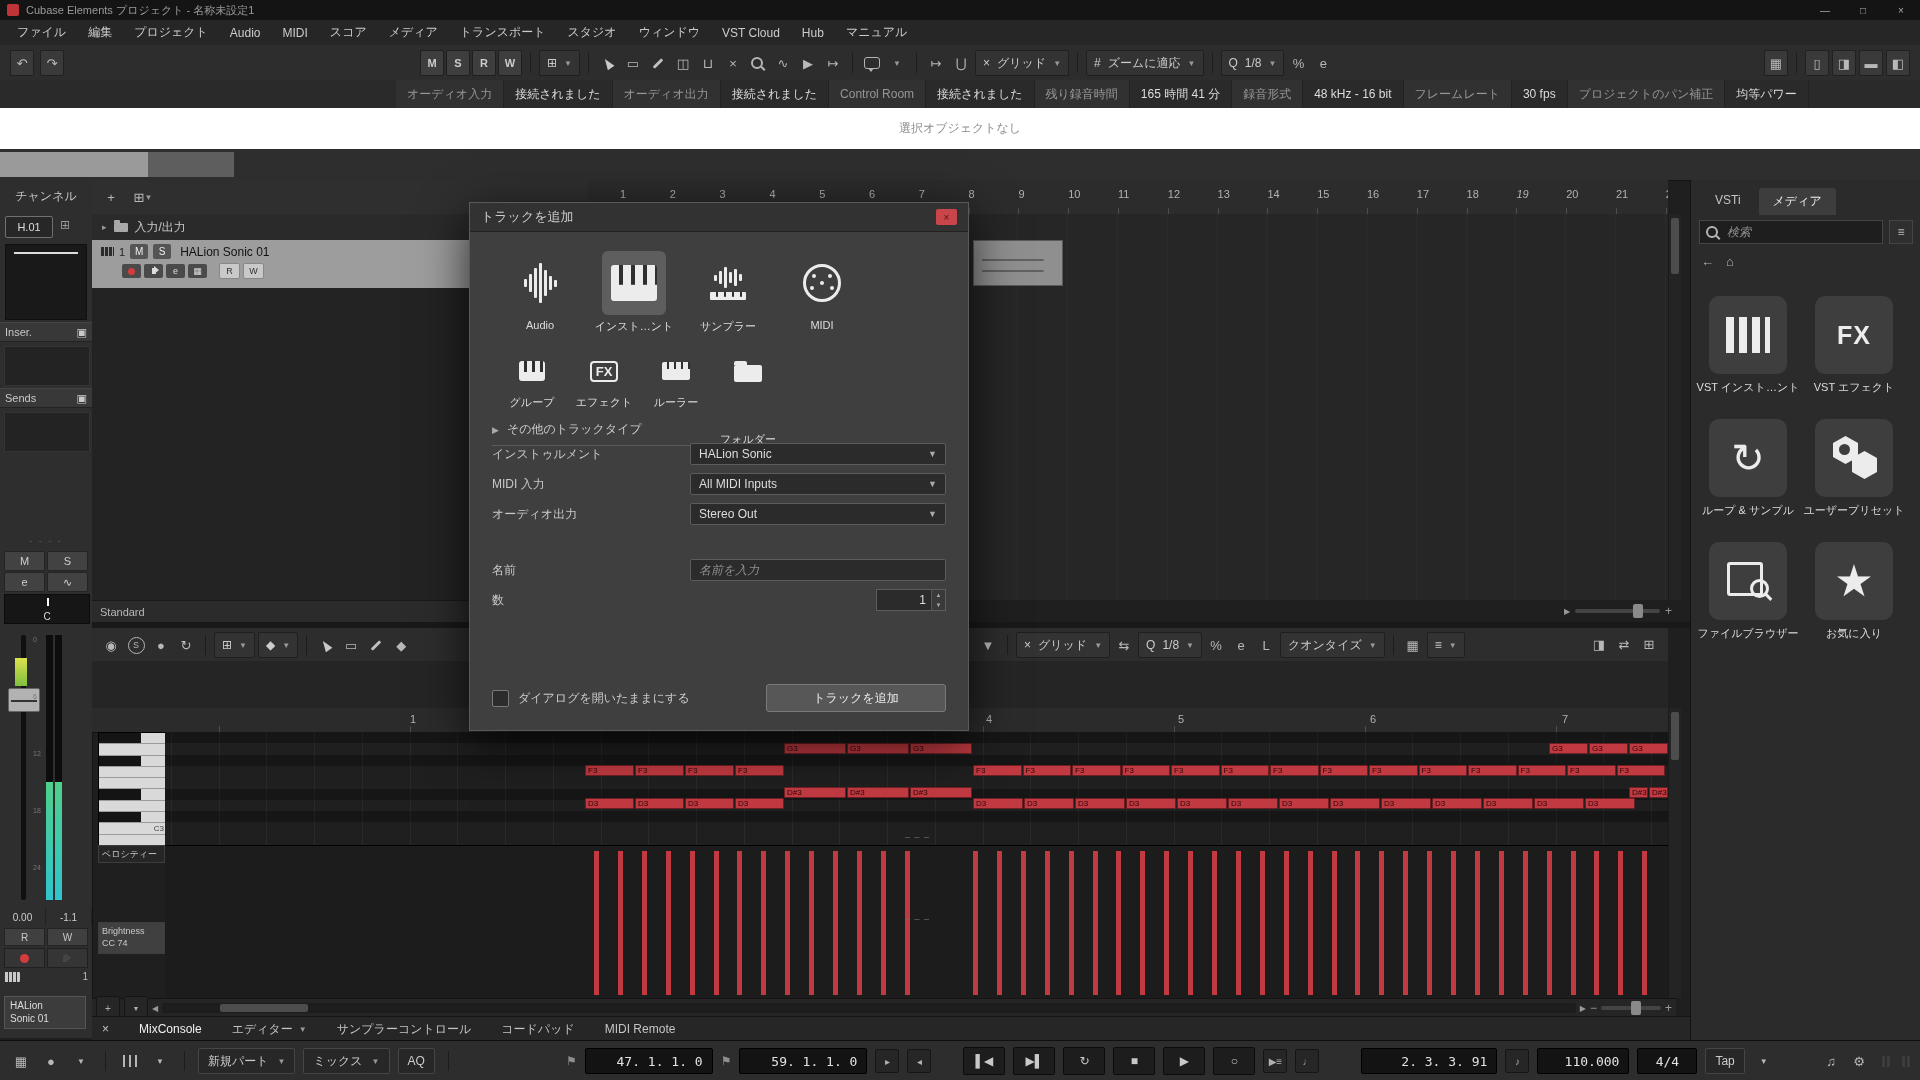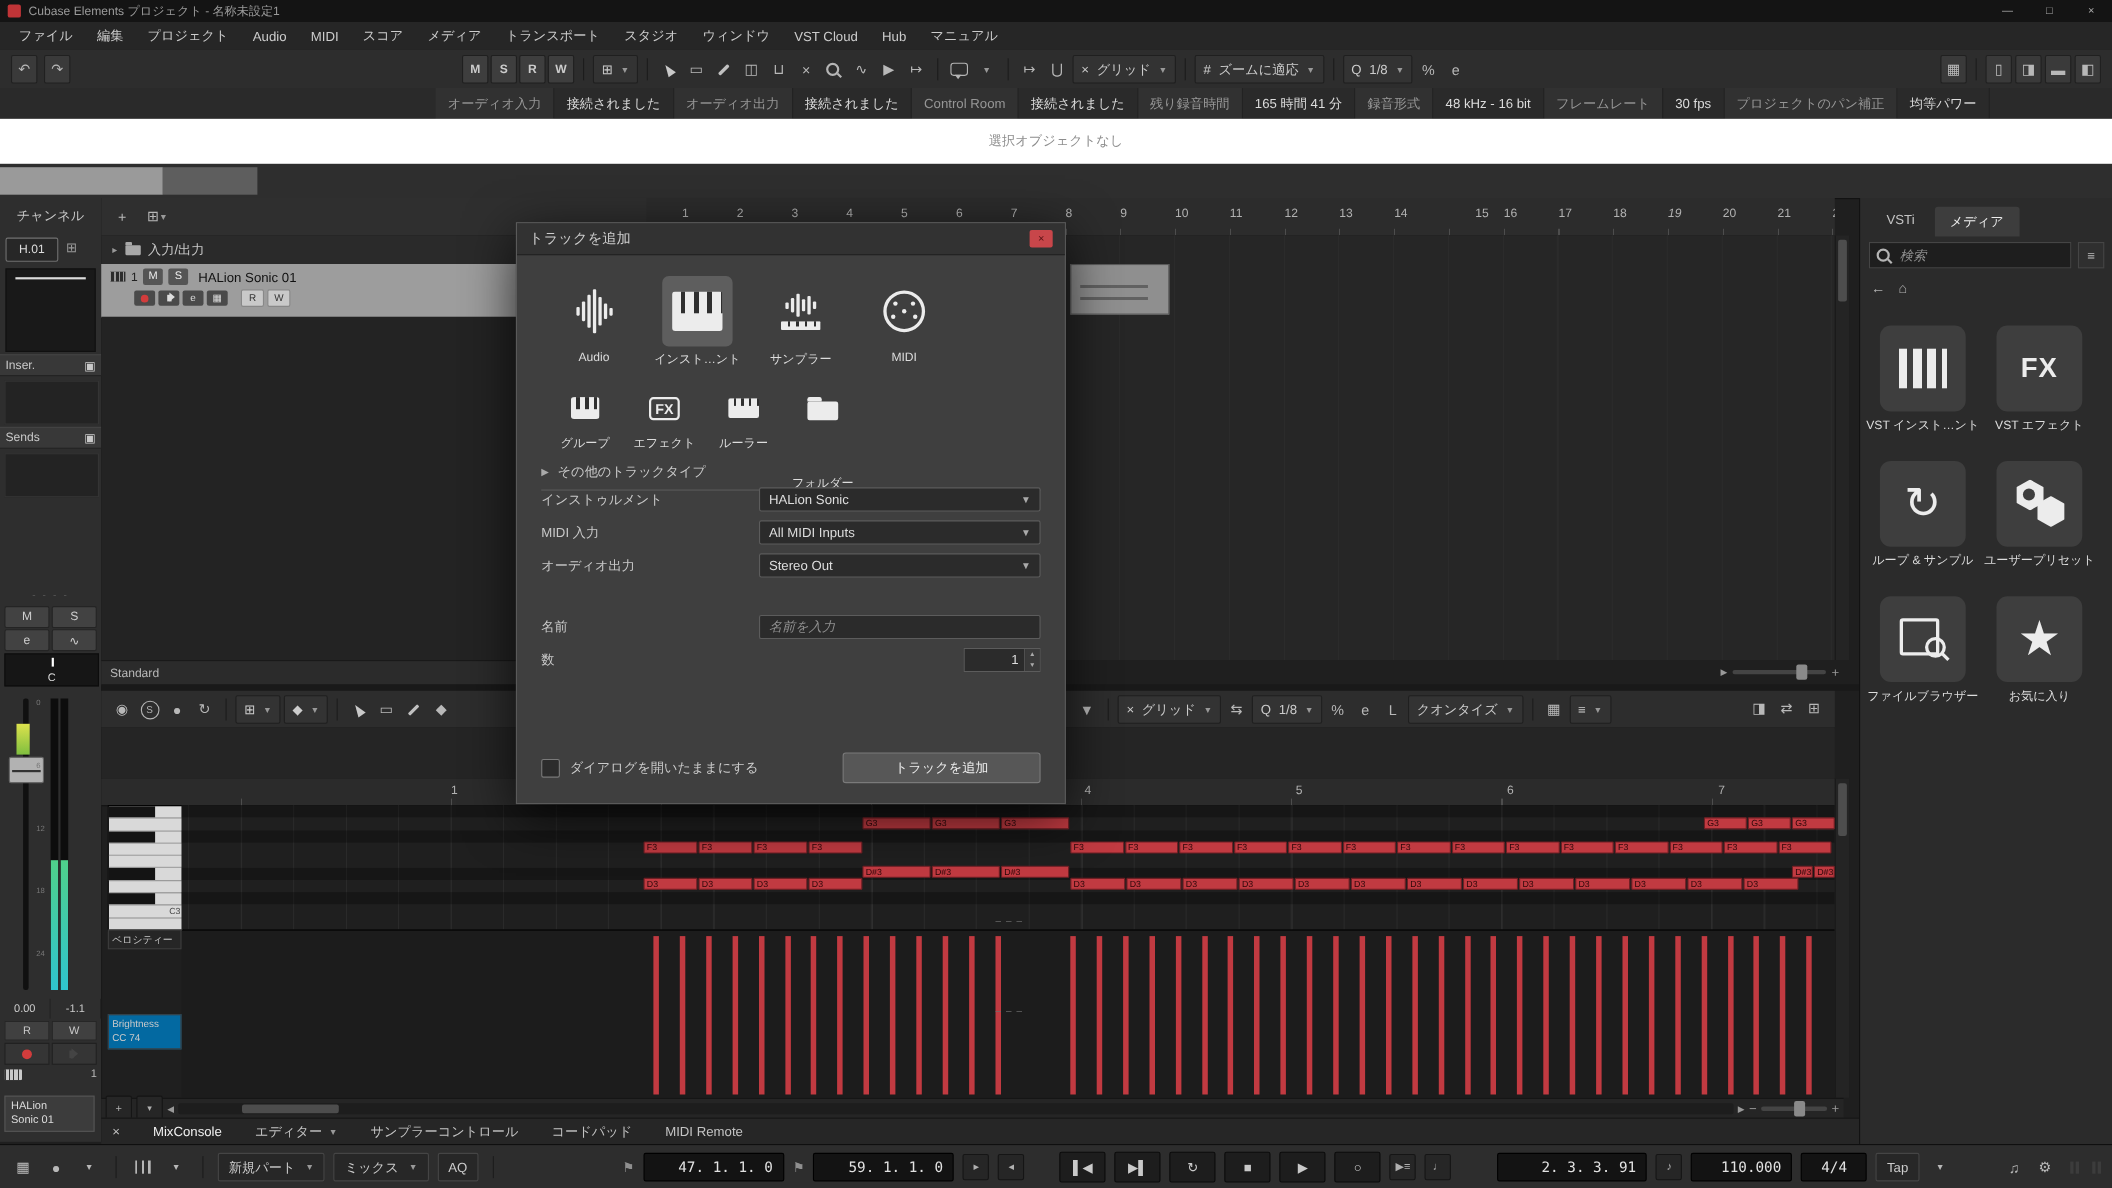--- a/index.html
+++ b/index.html
@@ -142,21 +142,21 @@
              background-image:repeating-linear-gradient(90deg,#2a2a2a 0 1px,transparent 1px 47.75px),
                               repeating-linear-gradient(90deg,#383838 0 1px,transparent 1px 191px);
              background-position:6px 0,54px 0}
   .grid-stripe{position:absolute;left:0;right:0;height:11.3px;background:rgba(0,0,0,.28)}
   .midi-note{position:absolute;height:11px;background:#c13a41;border:1px solid #6e1f24;border-radius:1px;
              font-size:8px;line-height:9px;color:#2a0608;padding-left:2px;overflow:hidden;box-sizing:border-box;z-index:6}
   .vel-lane{position:absolute;left:165px;top:845px;width:1503px;height:153px;background:#1c1c1c;border-top:1px solid #000}
   .vel-bar{position:absolute;width:5px;background:#c13a41;z-index:6}
   .vel-label{position:absolute;left:98px;top:845px;width:67px;height:18px;background:#262626;border:1px solid #3d3d3d;
              color:#c9c9c9;font-size:9px;padding:2px 3px;box-sizing:border-box;z-index:7}
-  .cc-label{position:absolute;left:98px;top:922px;width:67px;height:32px;background:#0369a1;border:1px solid #3d3d3d;
+  .cc-label{position:absolute;left:98px;top:922px;width:67px;height:32px;background:#404040;border:1px solid #3d3d3d;
             color:#c9c9c9;font-size:9px;padding:2px 3px;box-sizing:border-box;line-height:1.35;z-index:7}
   .lane-dash{position:absolute;color:#6f6f6f;font-size:9px;letter-spacing:1px;z-index:7}
   .editor-hscroll{position:absolute;left:92px;top:998px;width:1576px;height:18px;background:#252525;border-top:1px solid #141414;
                   display:flex;align-items:center;gap:4px;padding:0 4px;color:#999}
   .h-track{position:relative;flex:1;height:10px;background:#1d1d1d;border-radius:2px}
   .h-thumb{position:absolute;left:58px;top:1px;width:88px;height:8px;background:#4d4d4d;border-radius:2px}
   
   .bottom-tabs{position:absolute;left:92px;top:1016px;width:1598px;height:24px;background:#262626;border-top:1px solid #141414;
                display:flex;align-items:center;gap:30px;padding-left:10px}
   .btab{color:#c4c4c4;font-size:12px;display:flex;align-items:center;gap:6px}
@@ -494,21 +494,21 @@
       <span class="pr-num" style="left: 231.2px;">5</span>
       <span class="pr-num" style="left: 281px;">6</span>
       <span class="pr-num" style="left: 330.8px;">7</span>
       <span class="pr-num" style="left: 380.6px;">8</span>
       <span class="pr-num" style="left: 430.4px;">9</span>
       <span class="pr-num" style="left: 480.2px;">10</span>
       <span class="pr-num" style="left: 530px;">11</span>
       <span class="pr-num" style="left: 579.8px;">12</span>
       <span class="pr-num" style="left: 629.6px;">13</span>
       <span class="pr-num" style="left: 679.4px;">14</span>
-      <span class="pr-num" style="left: 729.2px; margin-left: 24px;">15</span>
+      <span class="pr-num" style="left: 729.2px;">15</span>
       <span class="pr-num" style="left: 779px;">16</span>
       <span class="pr-num" style="left: 828.8px;">17</span>
       <span class="pr-num" style="left: 878.6px;">18</span>
       <span class="pr-num" style="left: 928.4px; font-style: italic;">19</span>
       <span class="pr-num" style="left: 978.2px;">20</span>
       <span class="pr-num" style="left: 1028px;">21</span>
       <span class="pr-num" style="left: 1077.8px;">22</span>
     </div>
 
   <div class="io-row">

